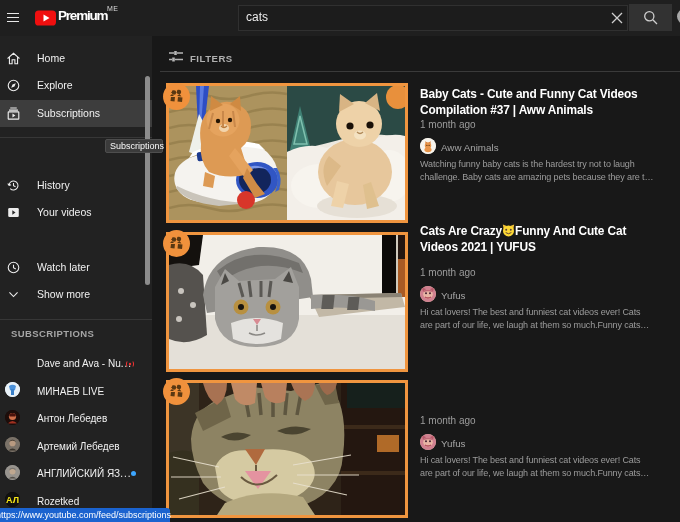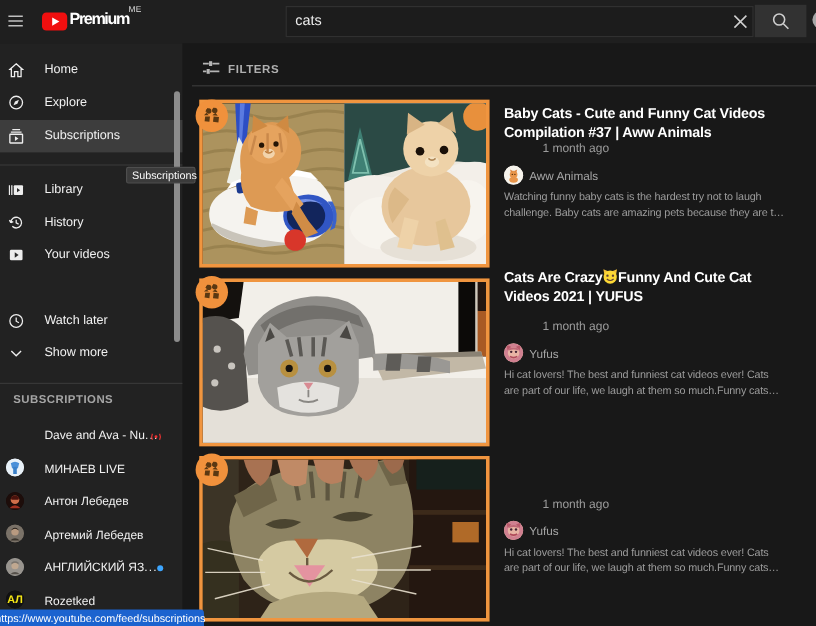--- a/index.html
+++ b/index.html
@@ -13,21 +13,21 @@
 .navrow { position:absolute; left:0; width:152px; height:27px; }
 .navrow .ic { position:absolute; left:7px; top:7px; width:13px; height:13px; }
 .navrow .tx { position:absolute; left:37px; top:7px; font-size:10.5px; color:#f1f1f1; white-space:nowrap; }
 .subrow .tx { font-size:10px; }
 .sep { position:absolute; left:0; width:152px; height:1px; background:#373737; }
 .avatar { position:absolute; left:5px; top:6px; width:15px; height:15px; border-radius:50%; overflow:hidden;margin-top:25px; }
 
 .thumbbox { position:absolute; left:166px; width:242px; border:3px solid #f0953f; background:#000; }
 .badge { position:absolute; width:27px; height:27px; border-radius:50%; background:#f0913c; }
 .title { position:absolute; left:420px; width:260px; color:#fff; font-weight:bold; font-size:11.9px; letter-spacing:-0.15px; line-height:15.5px; }
-.meta { position:absolute; left:420px; font-size:10px; color:#9c9c9c;margin-left:32px; }
+.meta { position:absolute; left:420px; font-size:10px; color:#9c9c9c; }
 .chavatar { position:absolute; left:420px; width:16px; height:16px; border-radius:50%; overflow:hidden; }
 .chname { position:absolute; left:441px; font-size:9.8px; color:#a5a5a5; }
 .desc { position:absolute; left:420px; width:262px; font-size:9px; letter-spacing:-0.12px; line-height:13.1px; color:#9c9c9c; }
 .emoji { display:inline-block; width:13px; height:13px; vertical-align:-2px; }
 </style>
 </head>
 <body>
 <div id="page">
 
 <div id="masthead"></div>
@@ -74,28 +74,20 @@
 </div>
 <div class="navrow" style="top:99.5px">
   <svg class="ic" viewBox="0 0 16 16">
         <path d="M4 1.2 L12 1.2 M2.5 3.8 L13.5 3.8" stroke="#ededed" stroke-width="1.4"></path>
         <rect x="1.5" y="6" width="13" height="9" rx="0.5" fill="none" stroke="#ededed" stroke-width="1.4"></rect>
         <path d="M6.7 8 L10.3 10.4 L6.7 12.8 Z" fill="#ededed"></path>
       </svg>
   <div class="tx">Subscriptions</div>
 </div>
 <div class="sep" style="top:137px"></div>
-<div class="navrow" style="top:145px">
-  <svg class="ic" viewBox="0 0 16 16">
-        <path d="M1 3 L1 13 M3.5 3 L3.5 13" stroke="#ededed" stroke-width="1.3"></path>
-        <rect x="5.5" y="3" width="9.5" height="10" rx="1" fill="#ededed"></rect>
-        <path d="M8.8 5.8 L12 8 L8.8 10.2 Z" fill="#2a2a2a"></path>
-      </svg>
-  <div class="tx">Library</div>
-</div>
 <div class="navrow" style="top:172px">
   <svg class="ic" viewBox="0 0 16 16">
         <path d="M2.5 8 A5.5 5.5 0 1 1 4 11.8 M2.5 8 L1 5.5 M2.5 8 L5 7" fill="none" stroke="#ededed" stroke-width="1.3"></path>
         <path d="M8 5 L8 8.2 L10.5 9.6" fill="none" stroke="#ededed" stroke-width="1.3"></path>
       </svg>
   <div class="tx">History</div>
 </div>
 <div class="navrow" style="top:199px">
   <svg class="ic" viewBox="0 0 16 16">
         <rect x="1.5" y="2.5" width="13" height="11" rx="1.5" fill="#ededed"></rect>

